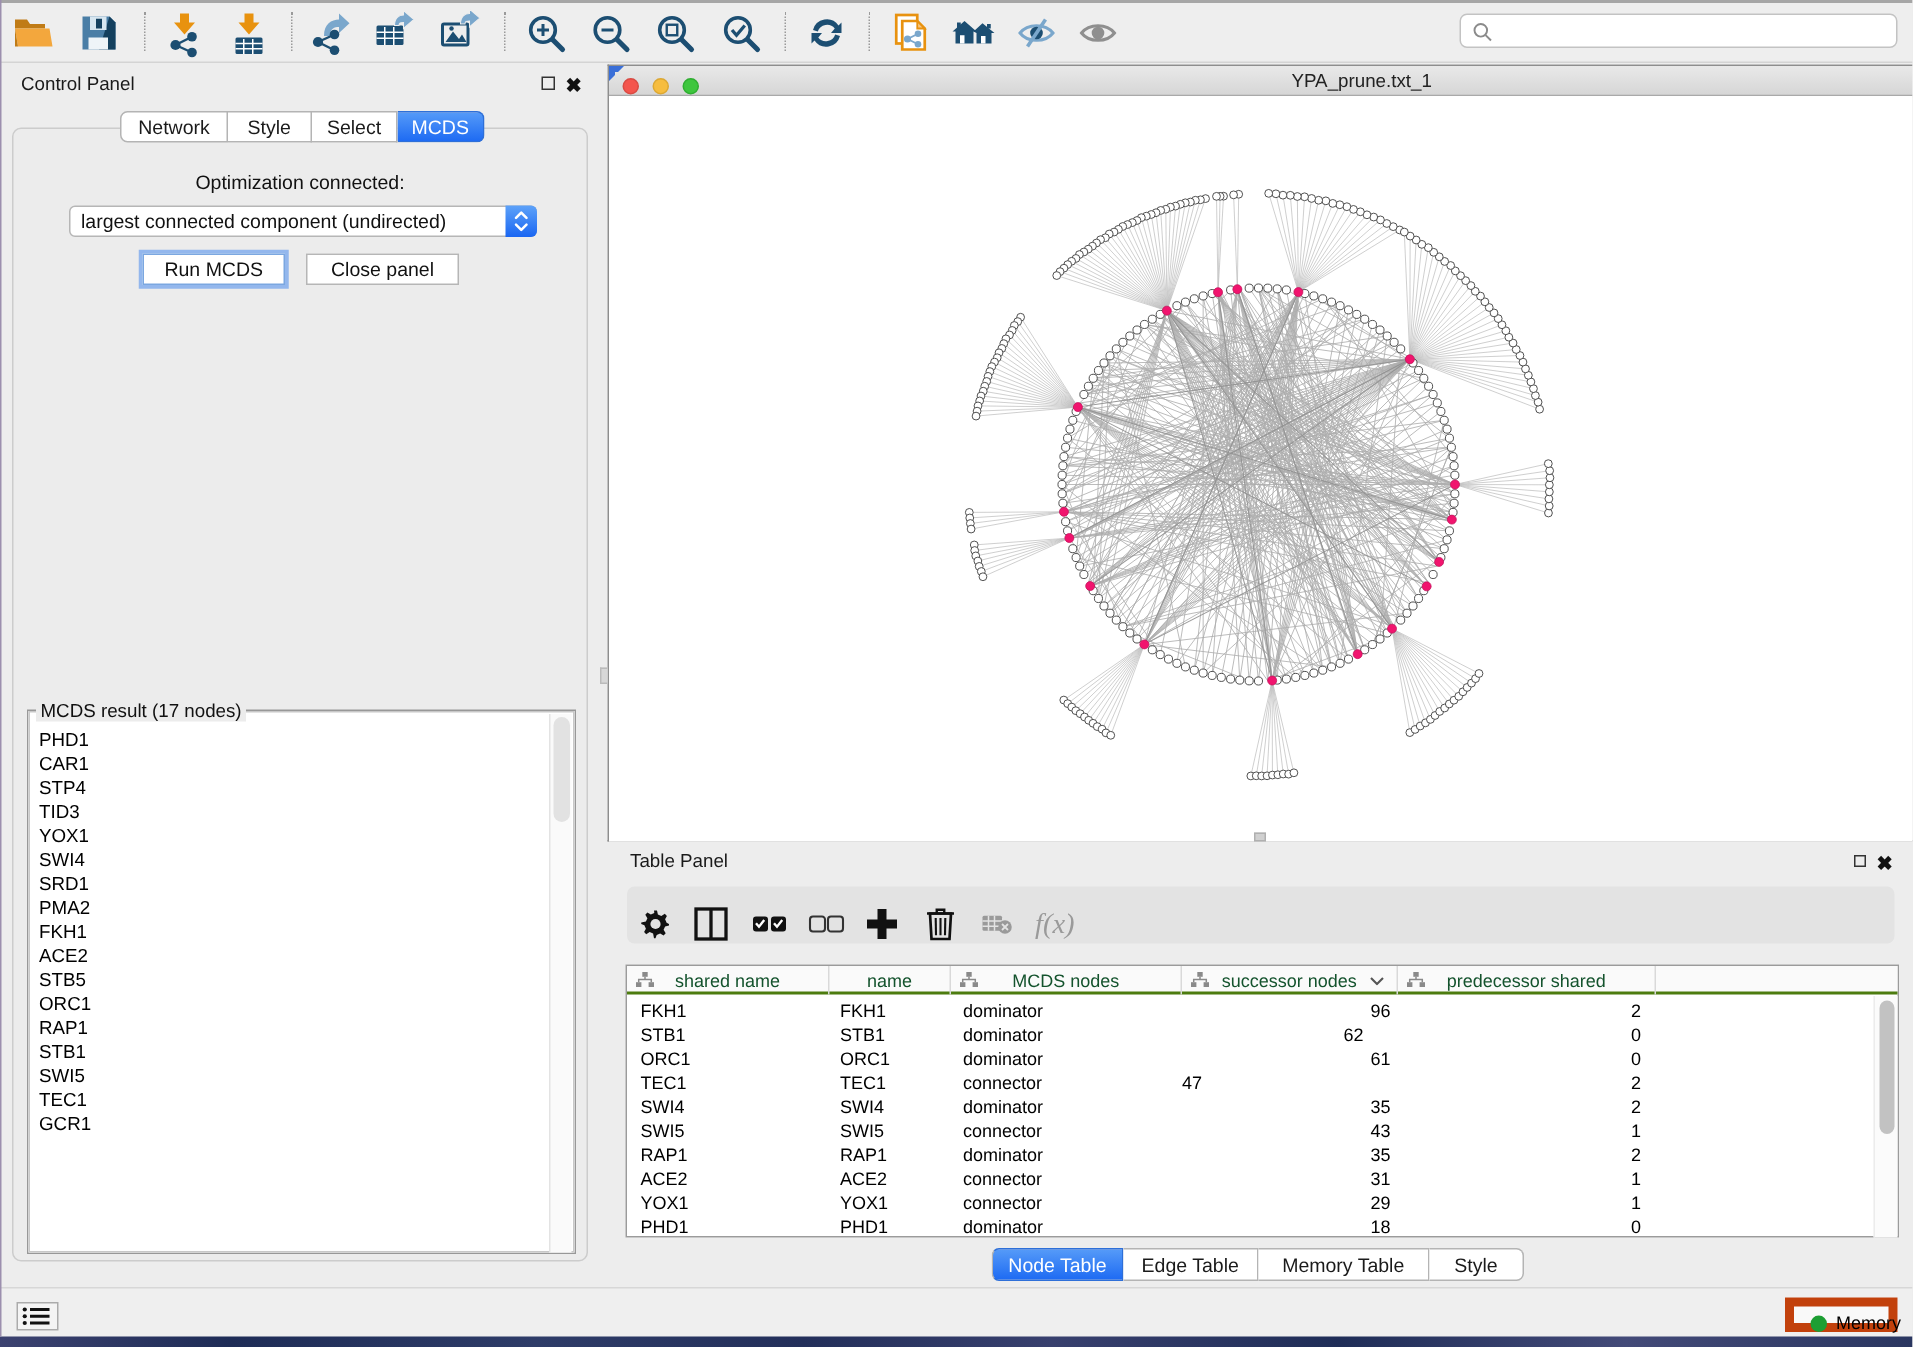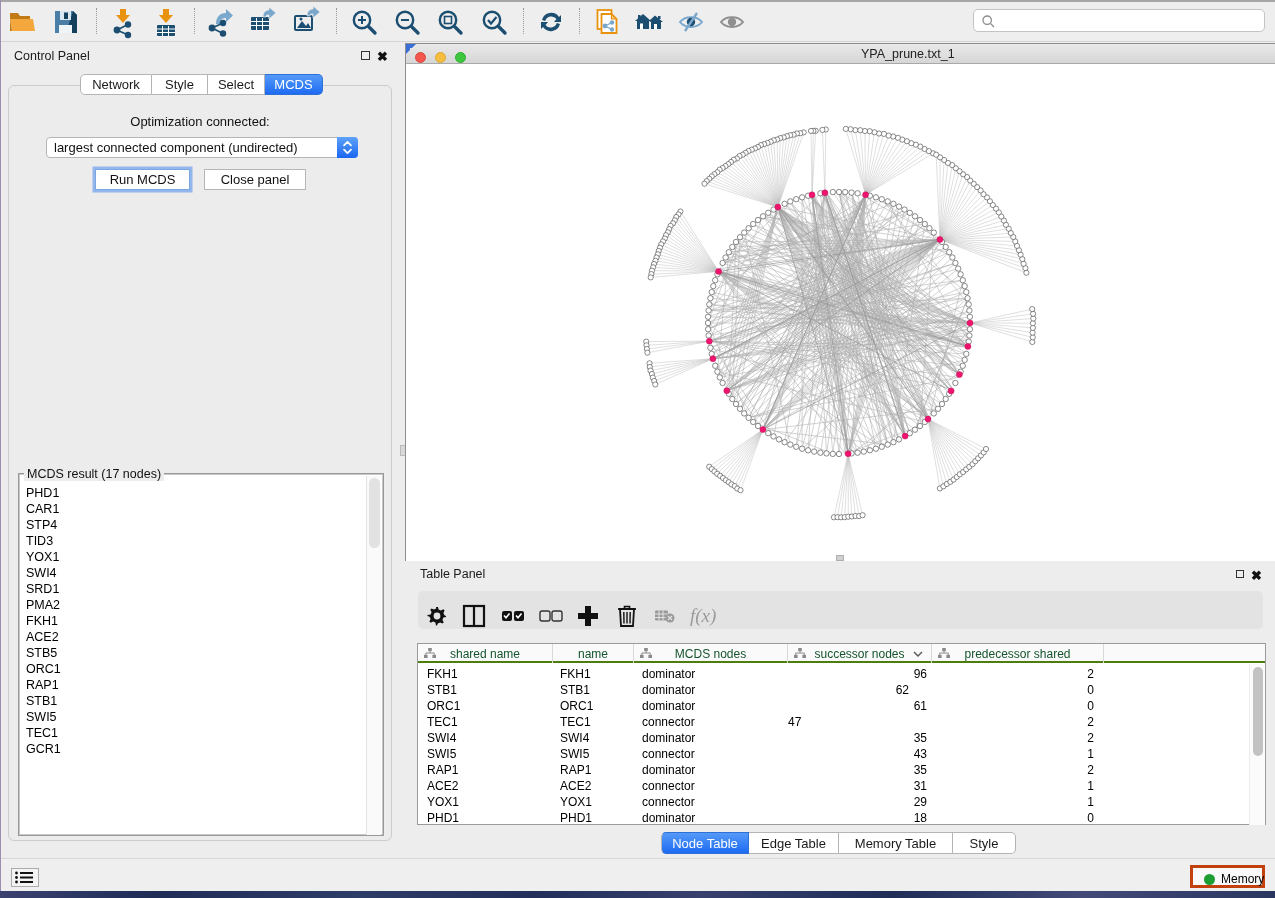--- a/index.html
+++ b/index.html
@@ -66,21 +66,21 @@
 .row { position:absolute; font-size:12px; color:#000; height:16px; }
 .c { position:absolute; top:0; }
 #tbl-scroll { position:absolute; right:0px; top:20px; width:16px; height:161px; background:#fbfbfb; border-left:1px solid #ececec; }
 #tbl-thumb { position:absolute; left:2.5px; top:3px; width:10px; height:89px; background:#c2c2c2; border-radius:5px; }
 #tp-tabs { left:661px; top:832px; height:22px; }
 #tp-tabs .s1 { width:88px; } #tp-tabs .s2 { width:90px; } #tp-tabs .s3 { width:114px; } #tp-tabs .s4 { width:63px; }
 
 
 #statusbar { left:0; top:858px; width:1275px; height:33px; background:#efefef; border-top:1px solid #d7d7d7; }
 #st-btn { left:11px; top:868px; width:28px; height:19px; background:#f4f4f4; border:1px solid #ababab; }
-#mem-btn { left:1190px; top:865px; width:75px; height:23px; background:#f9f9f9; border:3px solid #c2410c; font-size:12px; color:#000; }
+#mem-btn { left:1190px; top:865px; width:75px; height:23px; background:#f9f9f9; border:6px solid #c2410c; font-size:12px; color:#000; }
 #mem-btn .dot { position:absolute; left:11px; top:6px; width:11px; height:11px; border-radius:50%; background:#1d9e33; }
 #mem-btn .t { position:absolute; left:28px; top:4px; }
 #wallpaper { left:0; top:891px; width:1275px; height:7px; background:linear-gradient(90deg,#3c4270 0%,#1e2c56 12%,#2e3c68 28%,#232f5a 42%,#38406e 55%,#1f2d57 70%,#434a78 85%,#2a3660 100%); }
 </style>
 </head>
 <body>
 <div class="abs" id="topline"></div>
 <div class="abs" id="toolbar"></div>
 <svg class="abs" style="left:0;top:2px" width="770" height="40" viewBox="0 0 770 40">
 <g transform="translate(22,20)">

